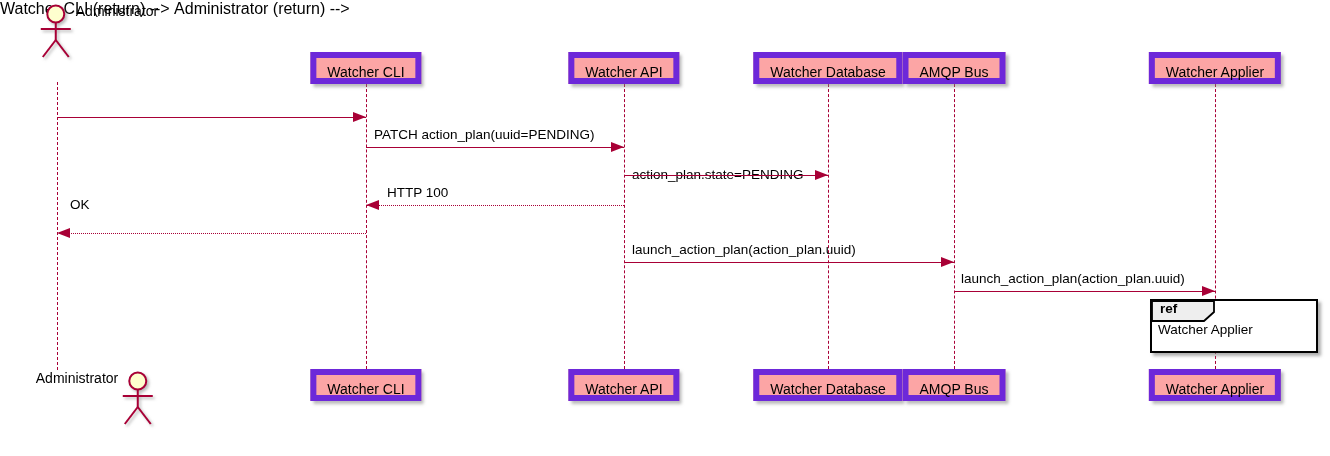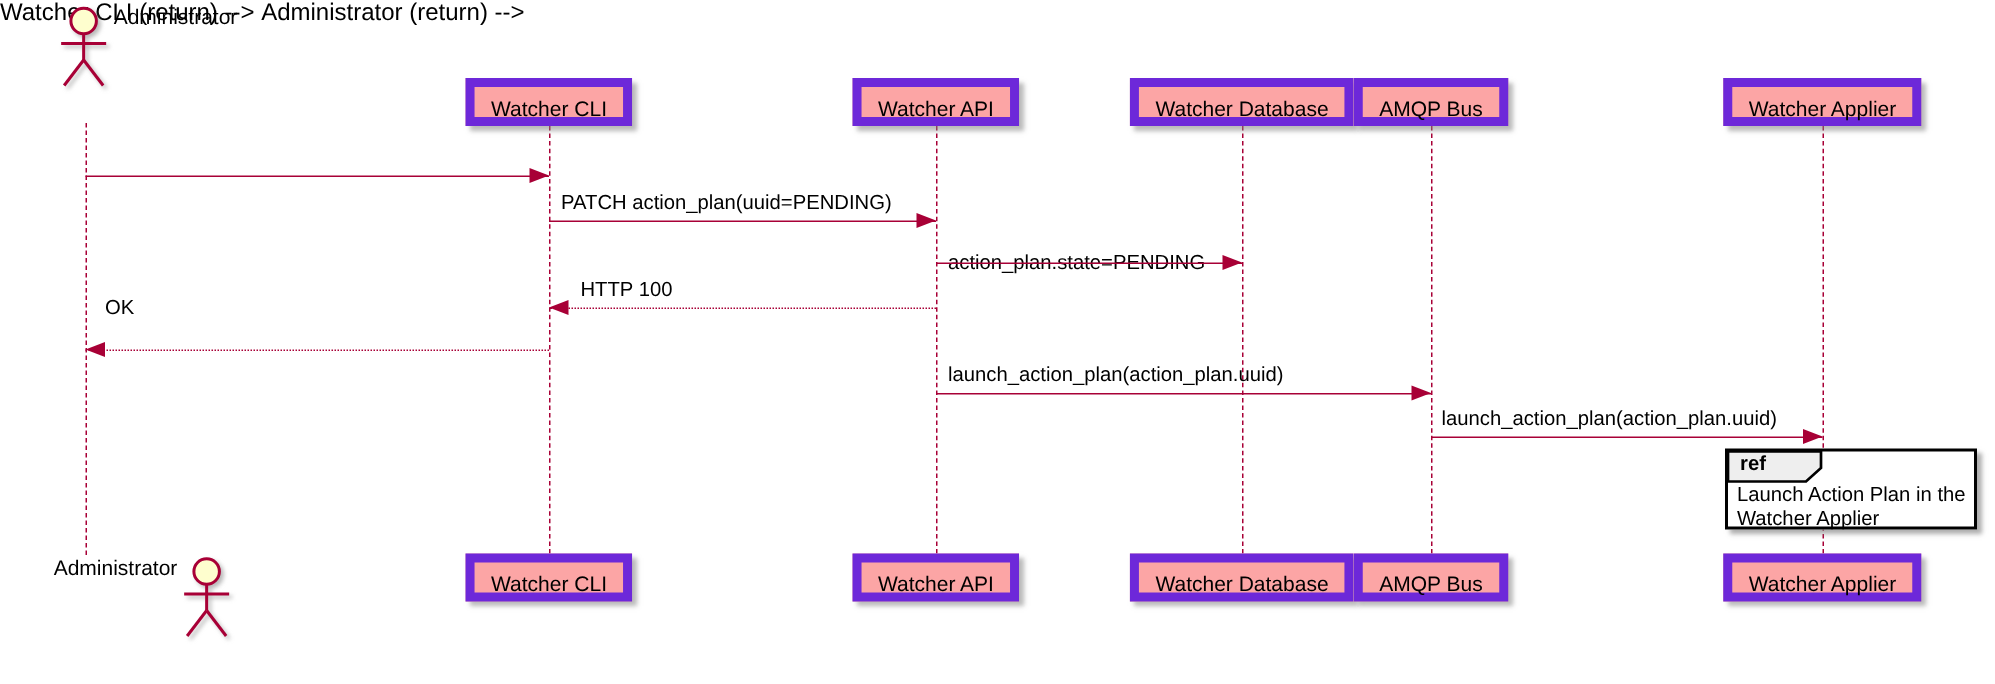--- a/index.html
+++ b/index.html
@@ -188,18 +188,17 @@
 
   
   <div class="ref-frame">
     <div class="ref-tab">
       <svg width="66" height="22" viewBox="0 0 66 22">
         <path d="M1,1 H63 V12 L53,21 H1 Z" fill="#EEEEEE" stroke="#000000" stroke-width="1.8"></path>
       </svg>
       <span class="ref-keyword">ref</span>
     </div>
     <div class="ref-body">
-      <div>Launch Action Plan in the</div>
       <div>Watcher Applier</div>
     </div>
   </div>
 
 </div>
 
 </body></html>

